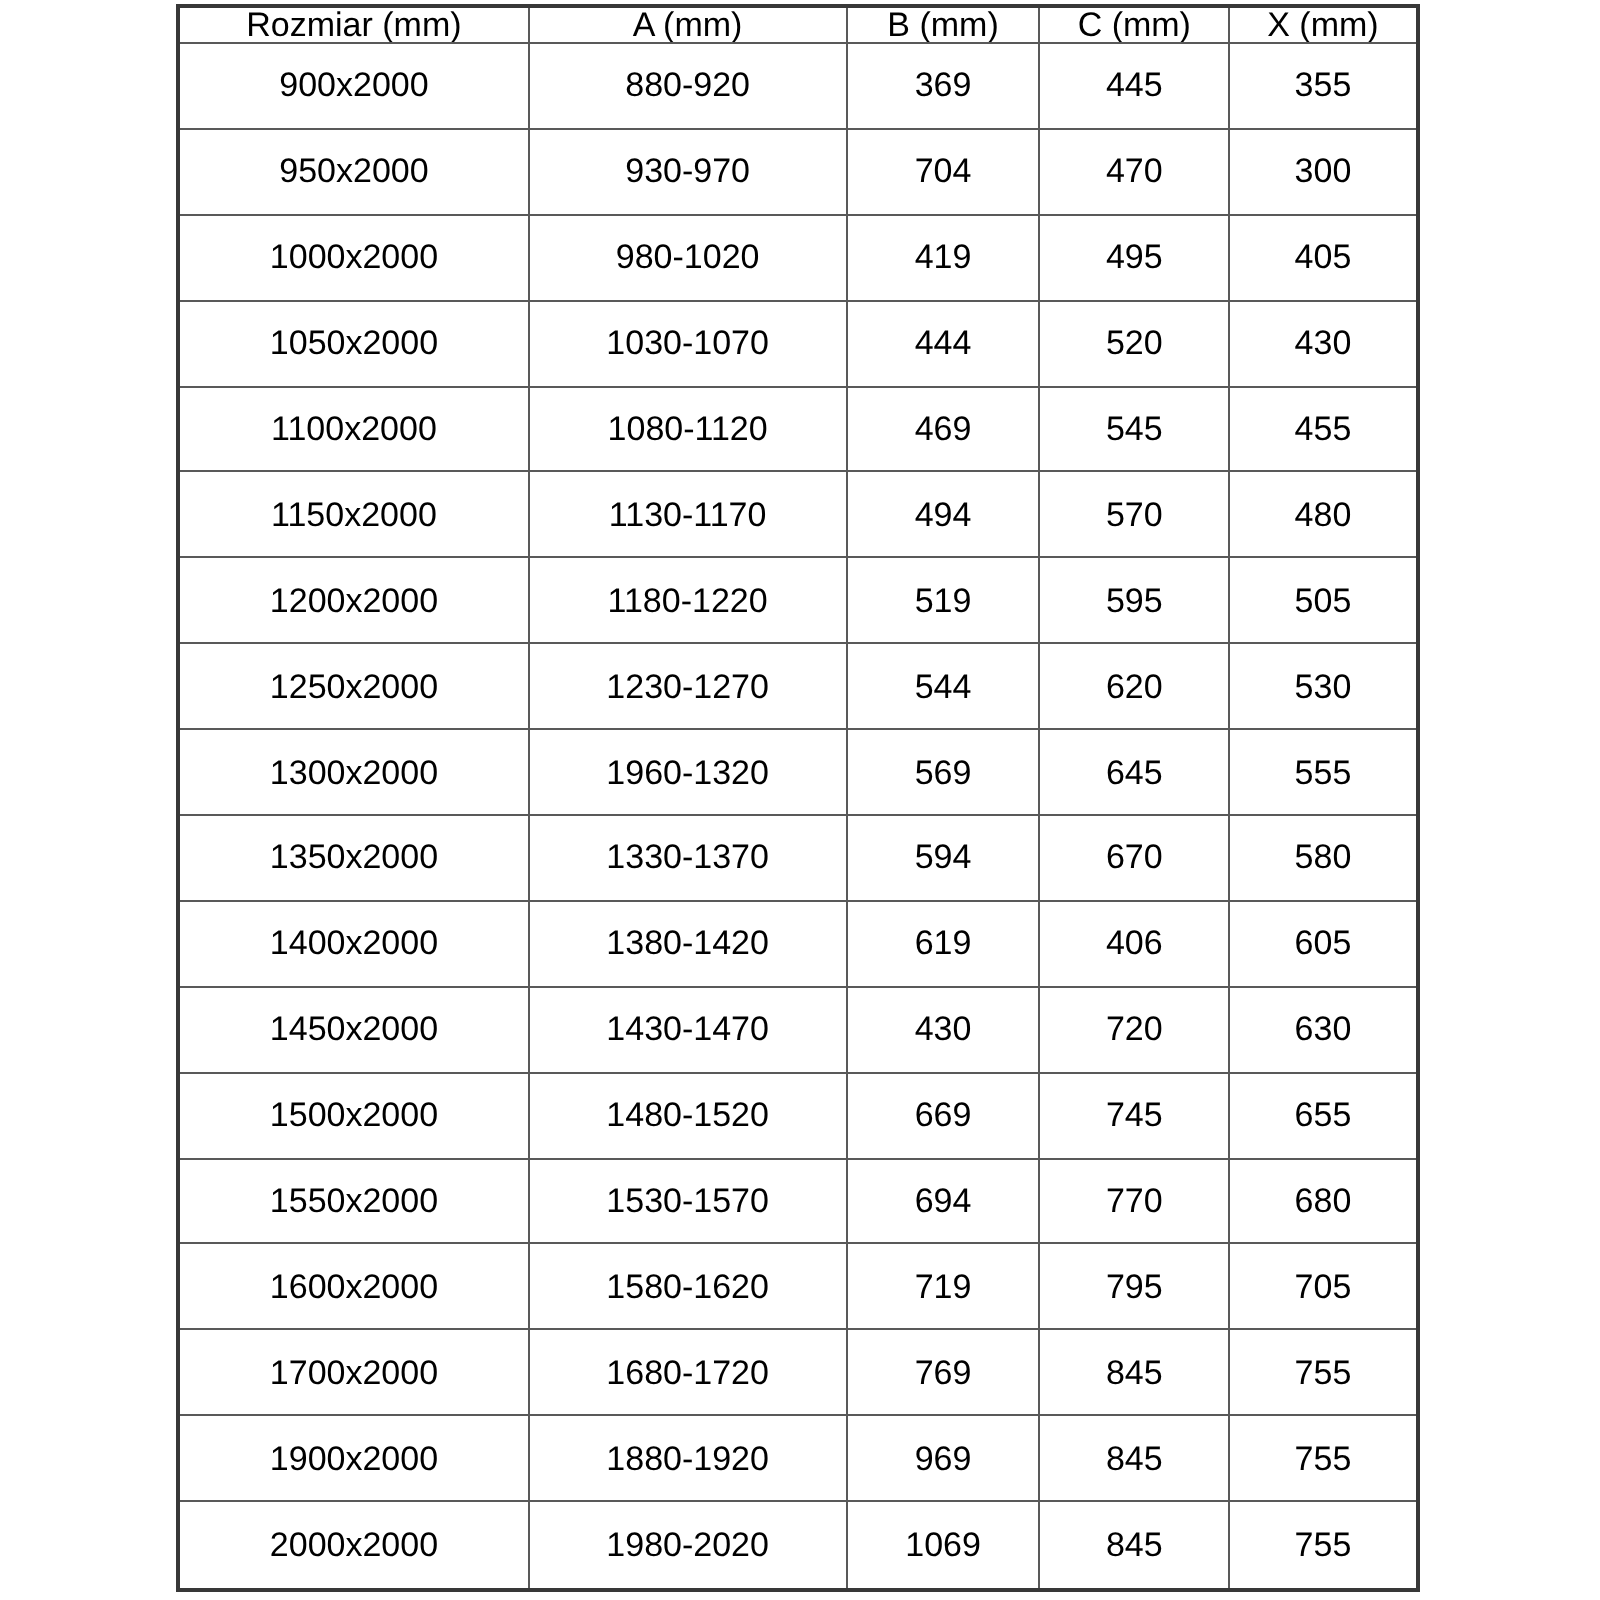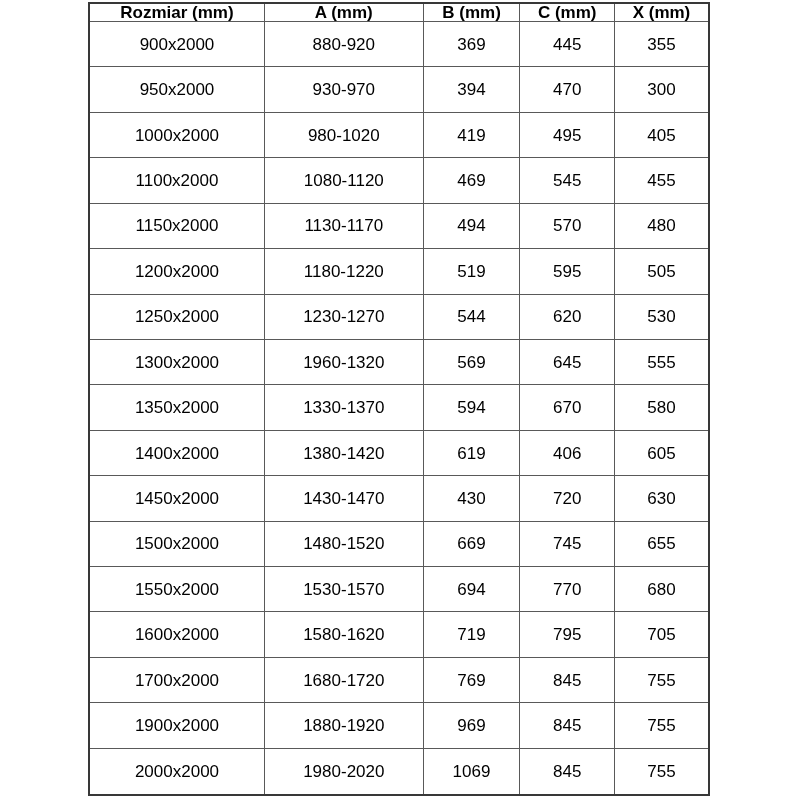--- a/index.html
+++ b/index.html
@@ -32,21 +32,21 @@
     text-align: center;
     vertical-align: middle;
     padding: 0;
     color: #000000;
     font-size: 17px;
     line-height: 1;
     white-space: nowrap;
     overflow: hidden;
   }
   table.size-table th {
-    font-weight: 700;
+    font-weight: 400;
   }
   col.c1 { width: 28.3%; }
   col.c2 { width: 25.6%; }
   col.c3 { width: 15.6%; }
   col.c4 { width: 15.25%; }
   col.c5 { width: 15.25%; }
 </style>
 </head>
 <body>
 
@@ -72,32 +72,39 @@
         <tr>
           <td>900x2000</td>
           <td>880-920</td>
           <td>369</td>
           <td>445</td>
           <td>355</td>
         </tr>
         <tr>
           <td>950x2000</td>
           <td>930-970</td>
-          <td>394</td>
+          <td>704</td>
           <td>470</td>
           <td>300</td>
         </tr>
         <tr>
           <td>1000x2000</td>
           <td>980-1020</td>
           <td>419</td>
           <td>495</td>
           <td>405</td>
         </tr>
         <tr>
+          <td>1050x2000</td>
+          <td>1030-1070</td>
+          <td>444</td>
+          <td>520</td>
+          <td>430</td>
+        </tr>
+        <tr>
           <td>1100x2000</td>
           <td>1080-1120</td>
           <td>469</td>
           <td>545</td>
           <td>455</td>
         </tr>
         <tr>
           <td>1150x2000</td>
           <td>1130-1170</td>
           <td>494</td>

